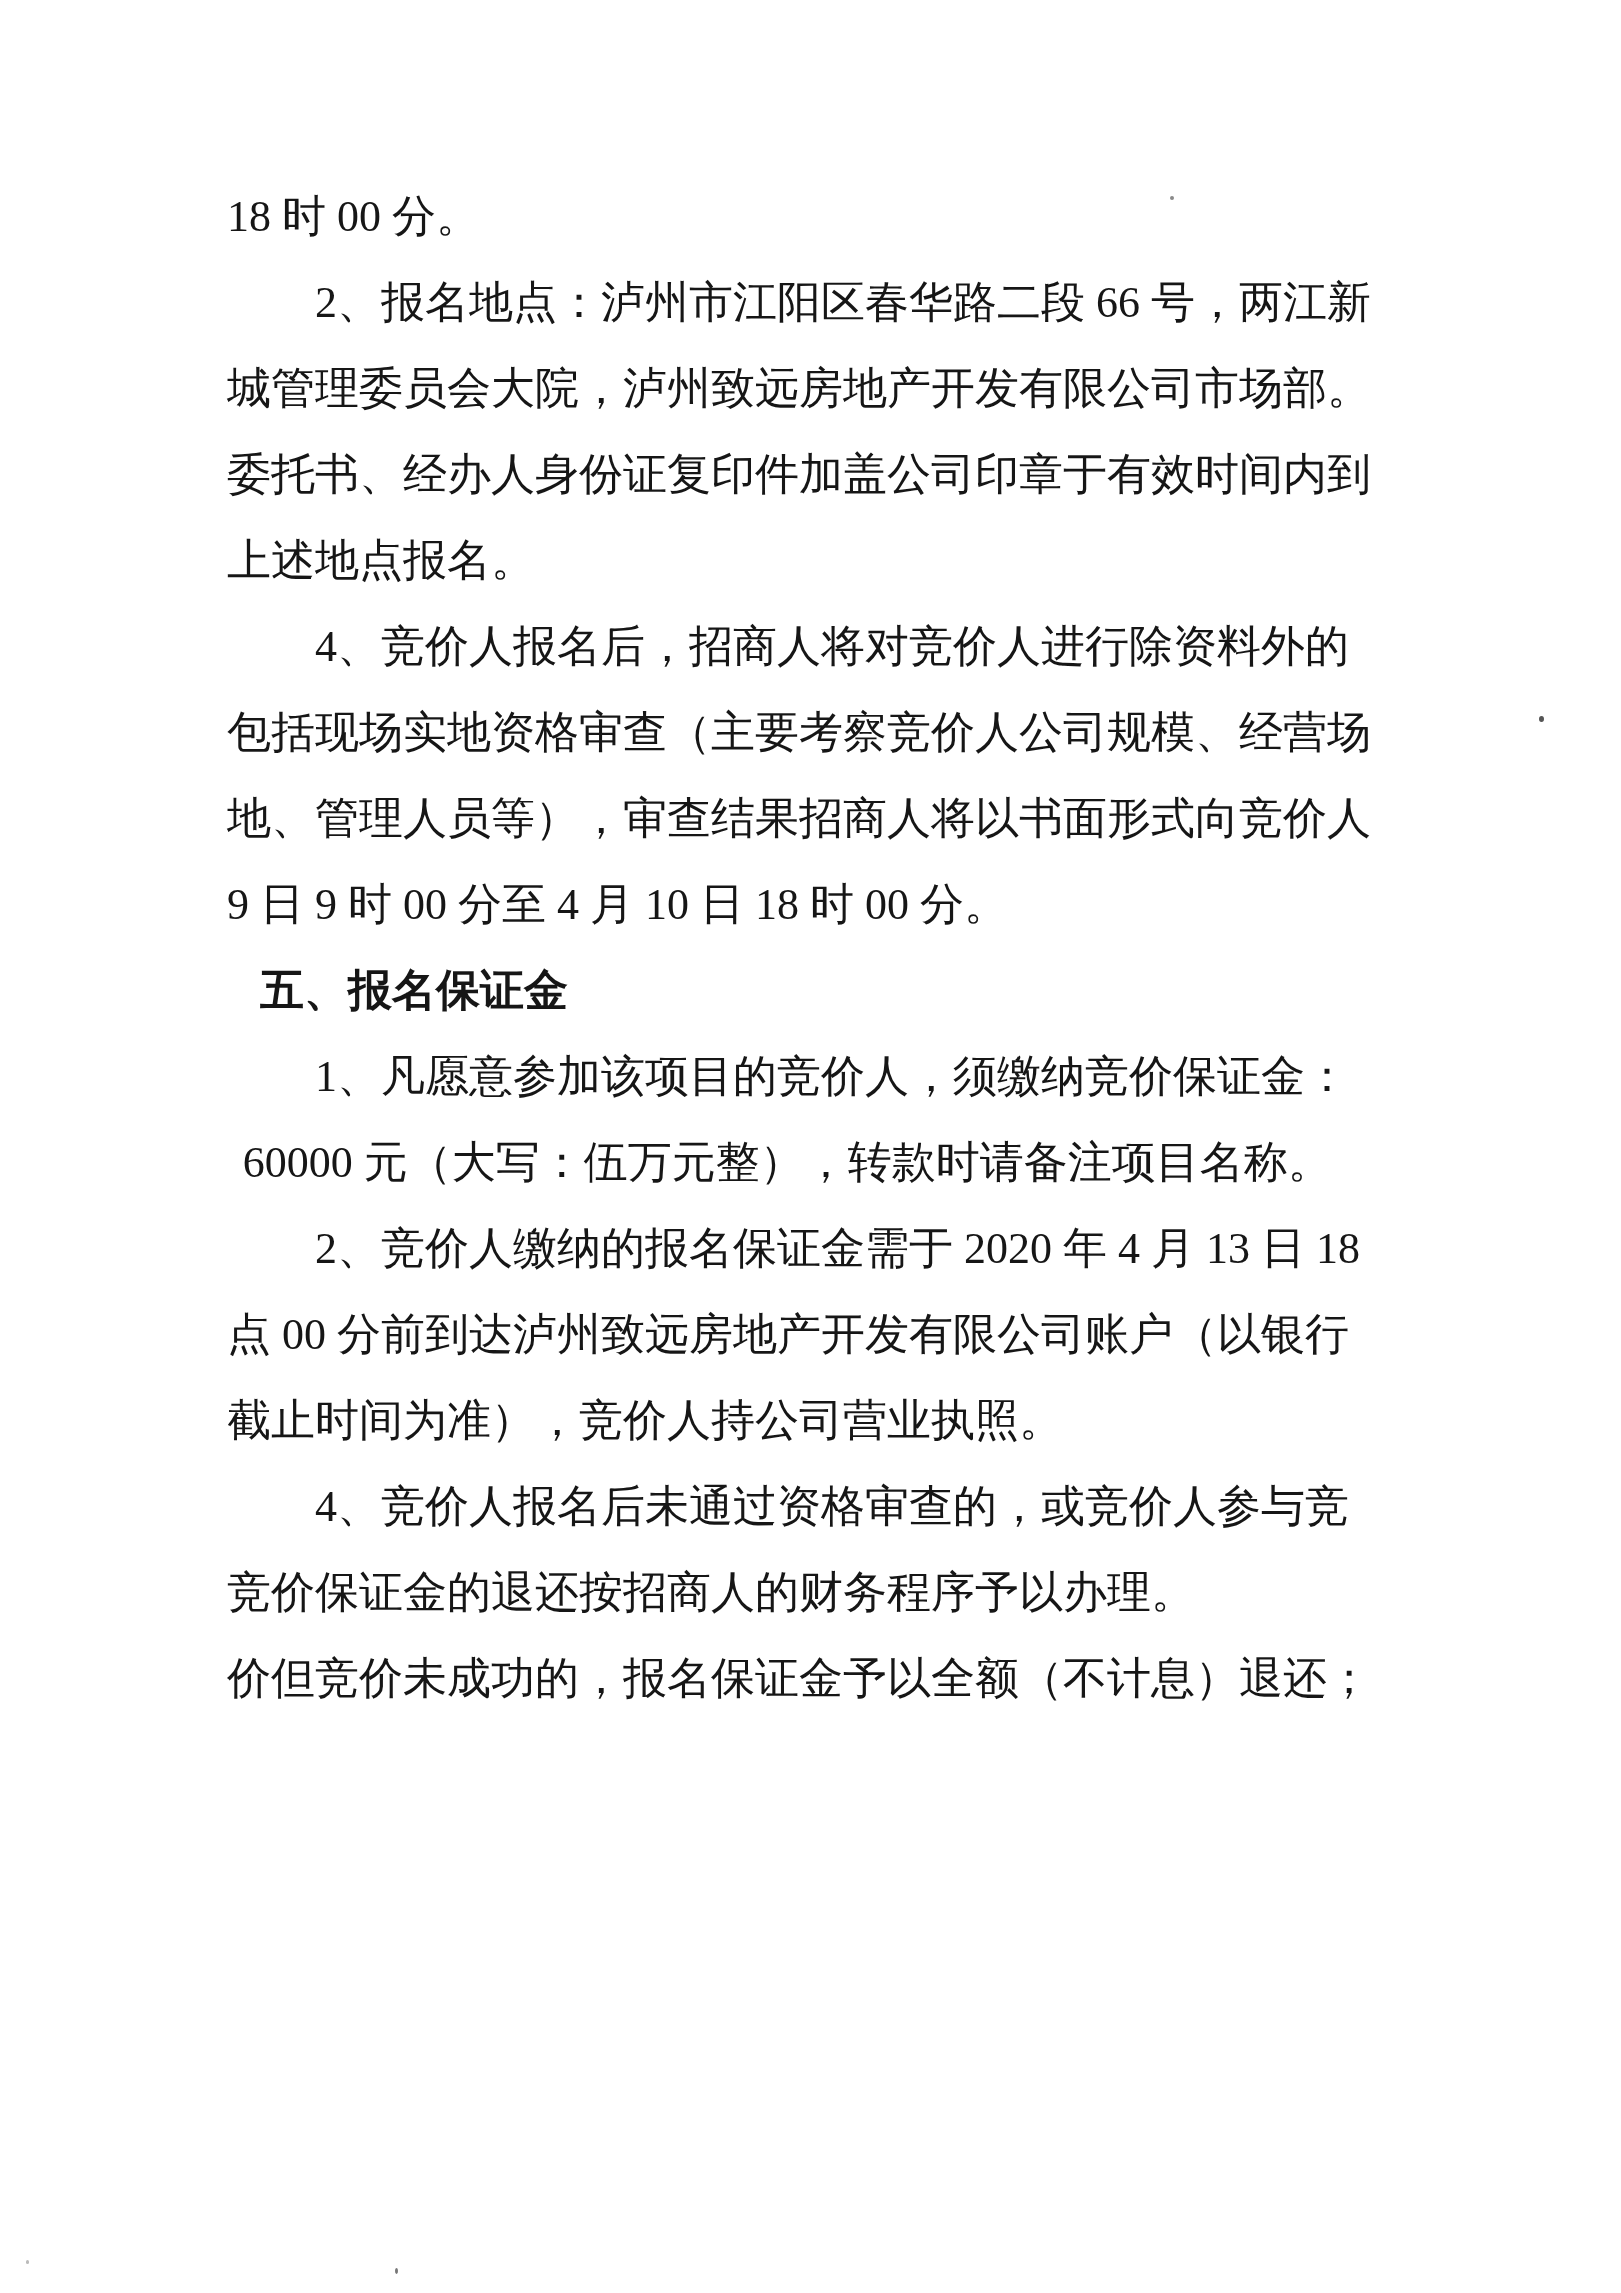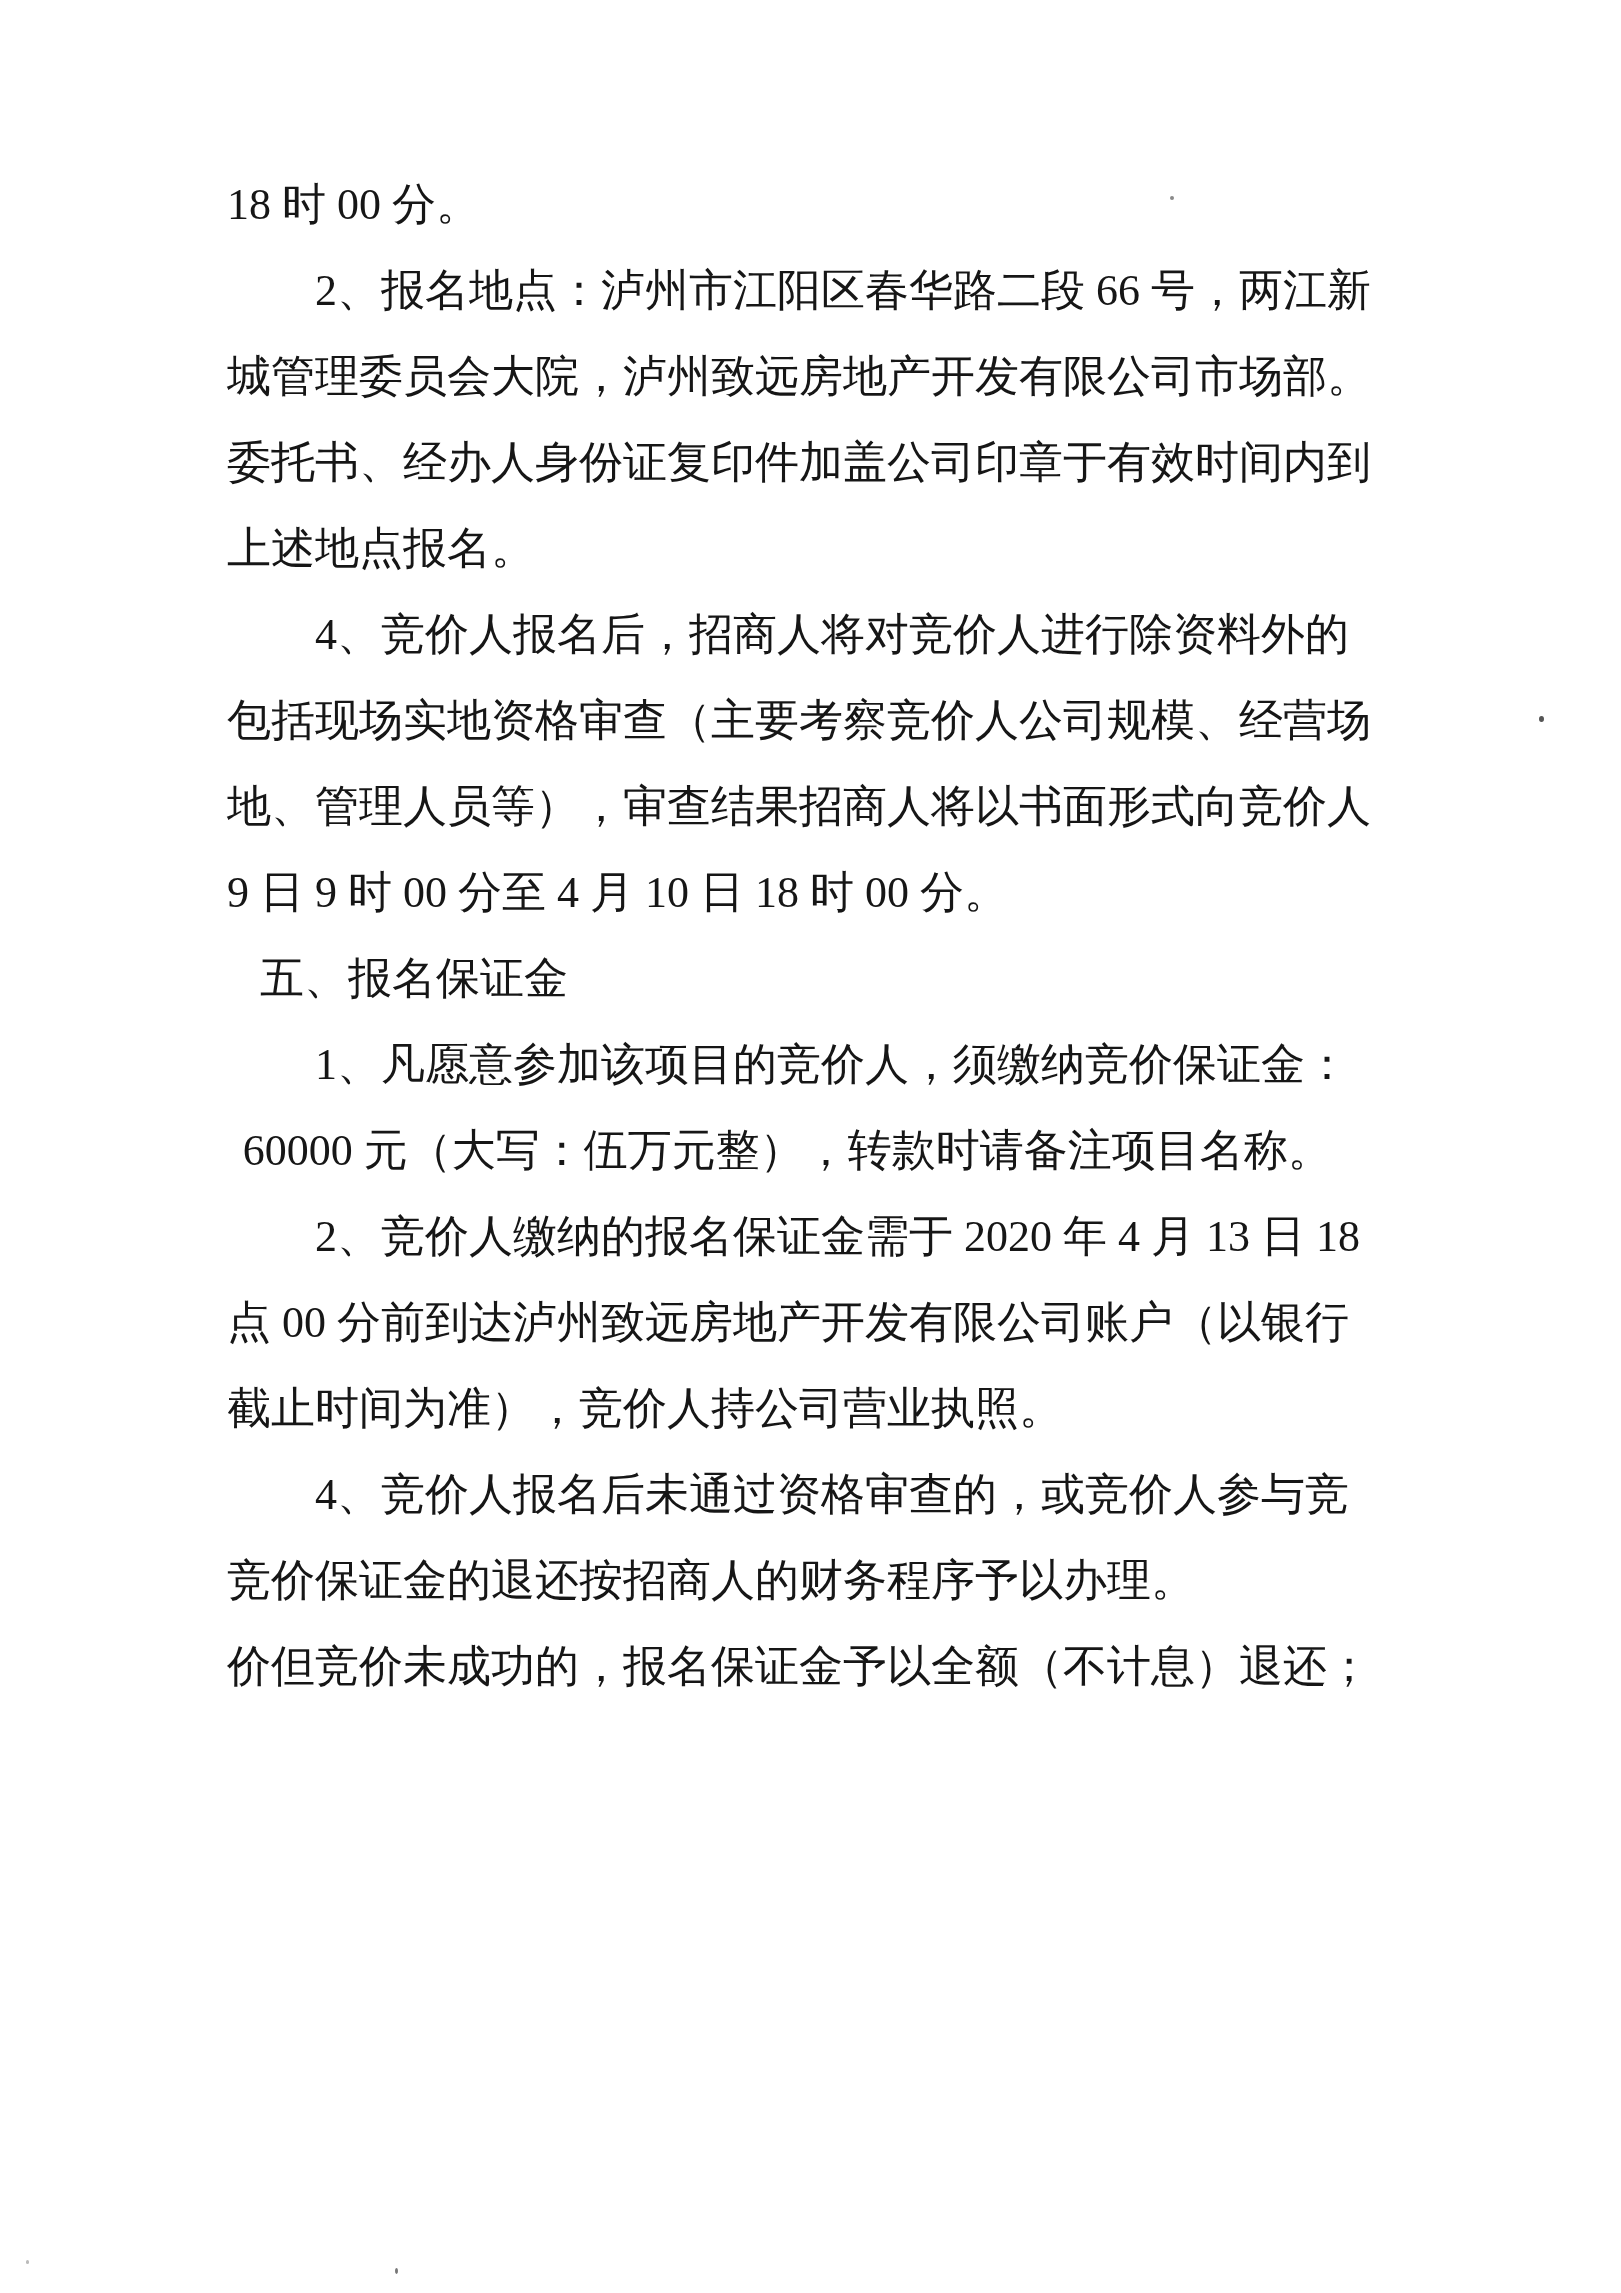--- a/index.html
+++ b/index.html
@@ -11,38 +11,38 @@
     position: relative;
     width: 1621px;
     height: 2294px;
     background: #ffffff;
     overflow: hidden;
     font-family: "Liberation Serif", "DejaVu Serif", serif;
   }
   .body-text {
     position: absolute;
     left: 227px;
-    top: 162px;
+    top: 174px;
     width: 1196px;
   }
   .line {
     height: 86px;
     line-height: 86px;
     font-size: 44px;
     white-space: pre;
     letter-spacing: 0px;
     font-weight: 400;
   }
   
   .line.indent-para { padding-left: 88px; }
   
   .line.indent-heading { padding-left: 33px; }
   
   .line.indent-half { padding-left: 15.7px; }
-  .line.bold { font-weight: 400; }
+  .line.bold { font-weight: 700; }
   
   .speck {
     position: absolute;
     background: #6a6a6a;
     border-radius: 50%;
   }
   .speck.s1 { left: 1170px; top: 196px;  width: 3.9px; height: 3.9px; background:#8a8a8a; }
   .speck.s2 { left: 1539px; top: 716px;  width: 4.9px; height: 5.9px; background:#555555; }
   .speck.s3 { left: 395px;  top: 2268px; width: 2.9px; height: 5.9px; background:#777777; }
   .speck.s4 { left: 25.5px;   top: 2260px; width: 3.9px; height: 3.9px; background:#bbbbbb; }

